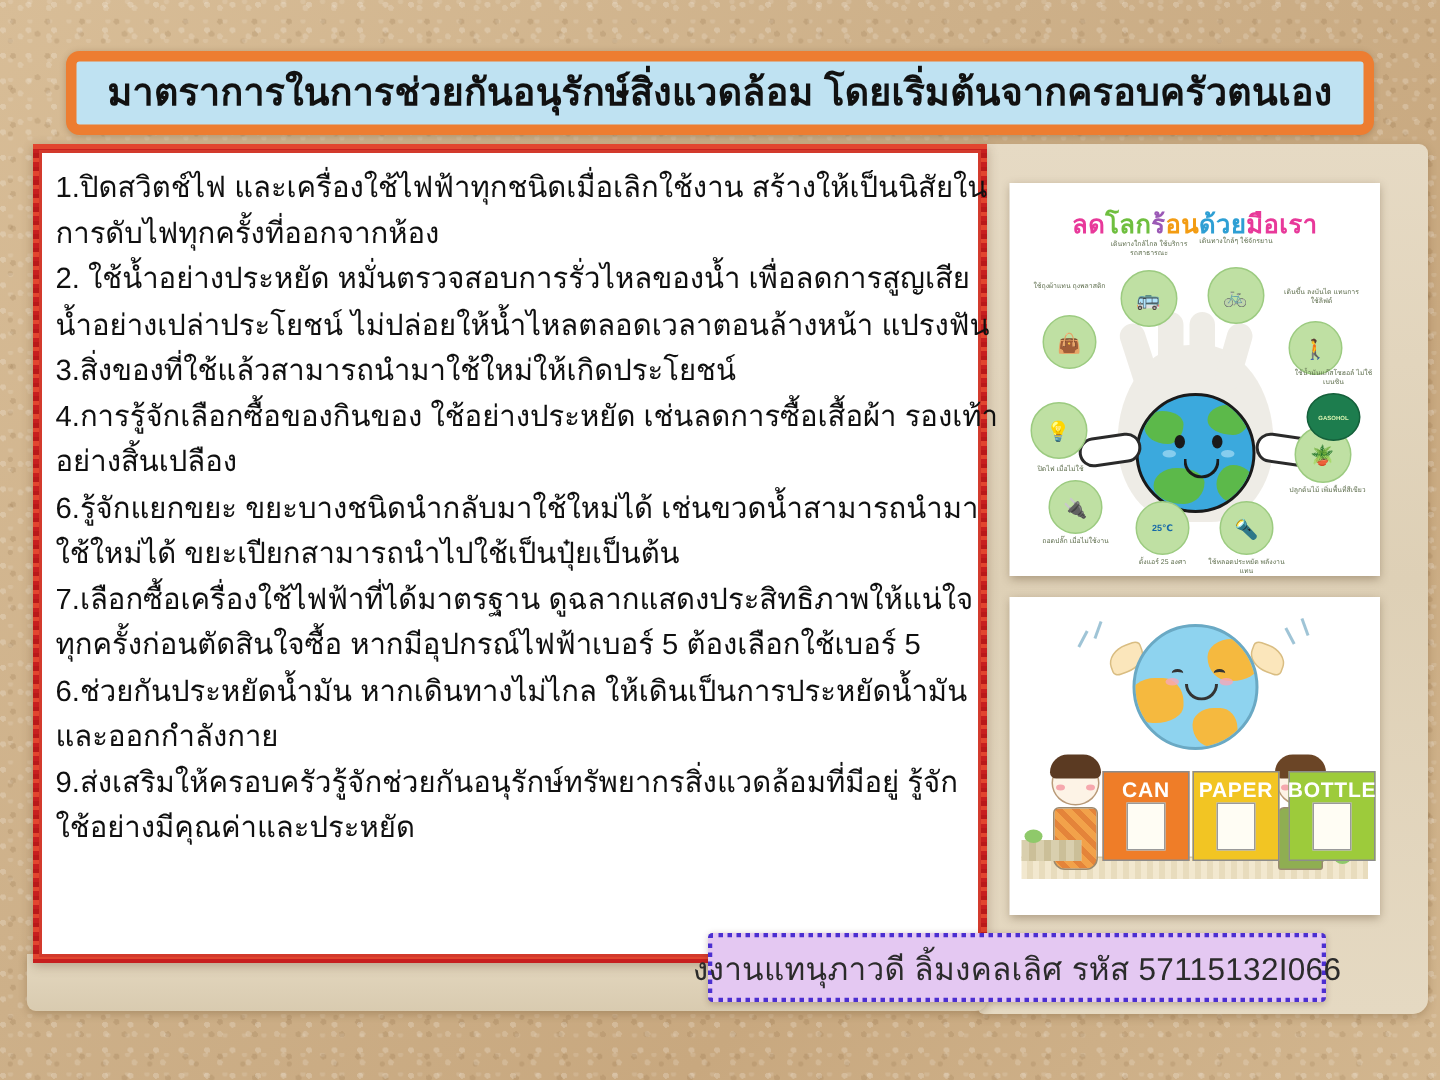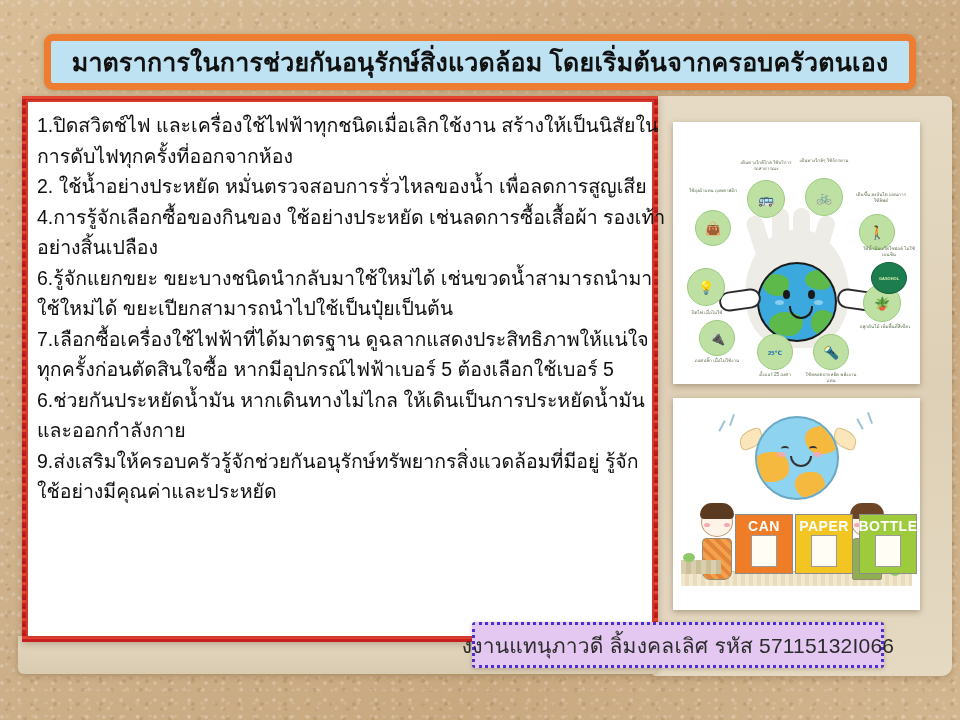--- a/index.html
+++ b/index.html
@@ -243,35 +243,40 @@
 
   <div id="title-banner">
     <div id="title-text">มาตราการในการช่วยกันอนุรักษ์สิ่งแวดล้อม โดยเริ่มต้นจากครอบครัวตนเอง</div>
   </div>
 
   <div id="content-panel">
     <div id="lines">
       <div class="line">1.ปิดสวิตช์ไฟ และเครื่องใช้ไฟฟ้าทุกชนิดเมื่อเลิกใช้งาน สร้างให้เป็นนิสัยใน</div>
       <div class="line">การดับไฟทุกครั้งที่ออกจากห้อง</div>
       <div class="line">2. ใช้น้ำอย่างประหยัด หมั่นตรวจสอบการรั่วไหลของน้ำ เพื่อลดการสูญเสีย</div>
+      <div class="line">น้ำอย่างเปล่าประโยชน์ ไม่ปล่อยให้น้ำไหลตลอดเวลาตอนล้างหน้า แปรงฟัน</div>
+      <div class="line">3.สิ่งของที่ใช้แล้วสามารถนำมาใช้ใหม่ให้เกิดประโยชน์</div>
       <div class="line">4.การรู้จักเลือกซื้อของกินของ ใช้อย่างประหยัด เช่นลดการซื้อเสื้อผ้า รองเท้า</div>
       <div class="line">อย่างสิ้นเปลือง</div>
       <div class="line">6.รู้จักแยกขยะ ขยะบางชนิดนำกลับมาใช้ใหม่ได้ เช่นขวดน้ำสามารถนำมา</div>
       <div class="line">ใช้ใหม่ได้ ขยะเปียกสามารถนำไปใช้เป็นปุ๋ยเป็นต้น</div>
       <div class="line">7.เลือกซื้อเครื่องใช้ไฟฟ้าที่ได้มาตรฐาน ดูฉลากแสดงประสิทธิภาพให้แน่ใจ</div>
       <div class="line">ทุกครั้งก่อนตัดสินใจซื้อ หากมีอุปกรณ์ไฟฟ้าเบอร์ 5 ต้องเลือกใช้เบอร์ 5</div>
       <div class="line">6.ช่วยกันประหยัดน้ำมัน หากเดินทางไม่ไกล ให้เดินเป็นการประหยัดน้ำมัน</div>
       <div class="line">และออกกำลังกาย</div>
       <div class="line">9.ส่งเสริมให้ครอบครัวรู้จักช่วยกันอนุรักษ์ทรัพยากรสิ่งแวดล้อมที่มีอยู่ รู้จัก</div>
       <div class="line">ใช้อย่างมีคุณค่าและประหยัด</div>
     </div>
   </div>
 
   <div class="photo" id="photo-infographic">
 
+    <div id="info-title">
+      <span class="c1">ลด</span><span class="c2">โลก</span><span class="c3">ร้</span><span class="c4">อน</span><span class="c5">ด้วย</span><span class="c6">มือเรา</span>
+    </div>
 
     <div class="palm">
       <i style="left:6px;  bottom:74%; transform:rotate(-18deg);"></i>
       <i style="left:27px; bottom:80%;"></i>
       <i style="left:48px; bottom:80%;"></i>
       <i style="left:69px; bottom:74%; transform:rotate(16deg);"></i>
     </div>
 
     <div class="earth">
       <span class="land" style="left:4px;  top:10px; width:26px; height:22px;"></span>

